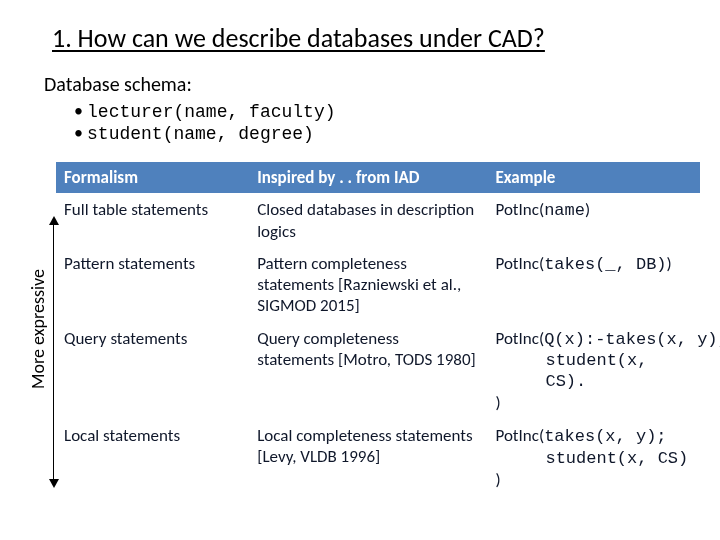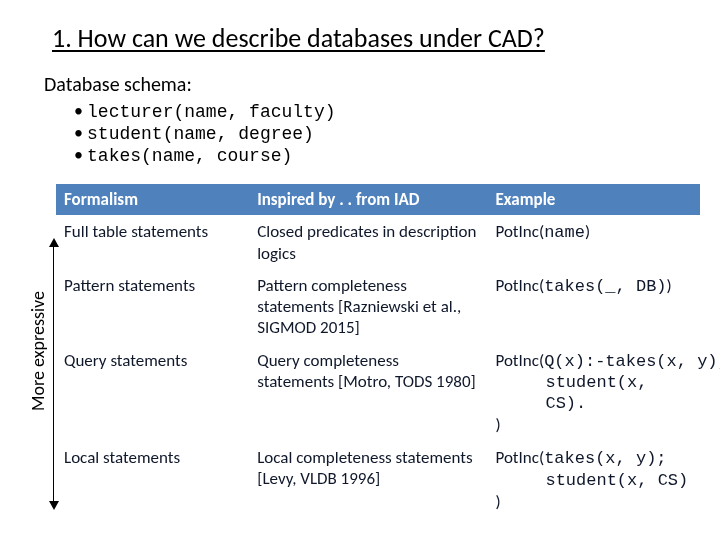--- a/index.html
+++ b/index.html
@@ -123,21 +123,20 @@
 
 <div class="slide">
 
   <div class="title">1. How can we describe databases under CAD?</div>
 
   <div class="subheading">Database schema:</div>
 
   <ul class="schema-list">
     <li><span class="mono">lecturer(name, faculty)</span></li>
     <li><span class="mono">student(name, degree)</span></li>
-    <li><span class="mono">takes(name, course)</span></li>
   </ul>
 
   <div class="body-row">
 
     <div class="side-axis">
       <div class="axis-arrow"></div>
       <div class="axis-label">More expressive</div>
     </div>
 
     <div class="table-wrap">
@@ -150,21 +149,21 @@
         <thead>
           <tr>
             <th>Formalism</th>
             <th>Inspired by . . from IAD</th>
             <th>Example</th>
           </tr>
         </thead>
         <tbody>
           <tr>
             <td>Full table statements</td>
-            <td>Closed predicates in description logics</td>
+            <td>Closed databases in description logics</td>
             <td>
               <span>PotInc(</span><span class="mono">name</span><span>)</span>
             </td>
           </tr>
           <tr>
             <td>Pattern statements</td>
             <td>Pattern completeness statements [Razniewski et al., SIGMOD 2015]</td>
             <td>
               <span>PotInc(</span><span class="mono nowrap">takes(_, DB)</span><span>)</span>
             </td>

